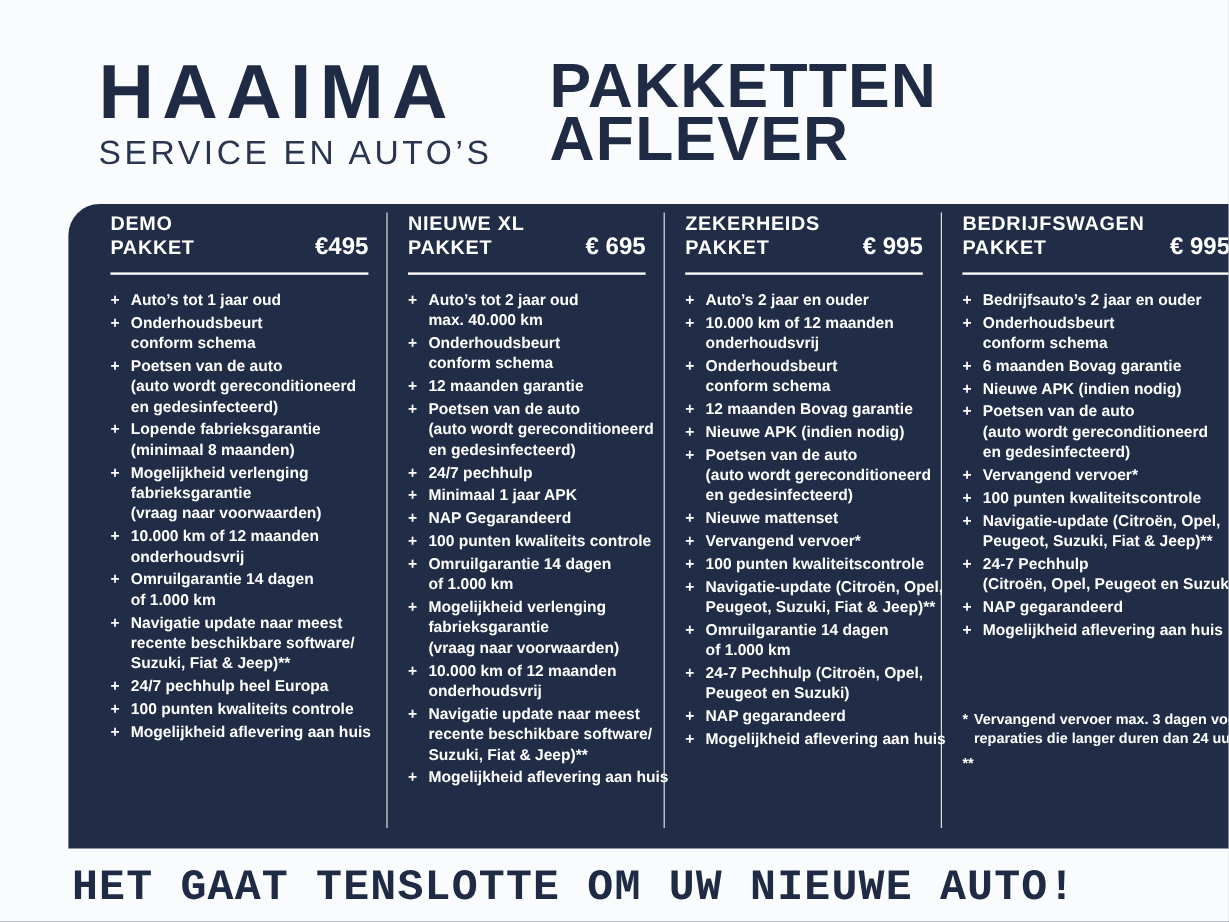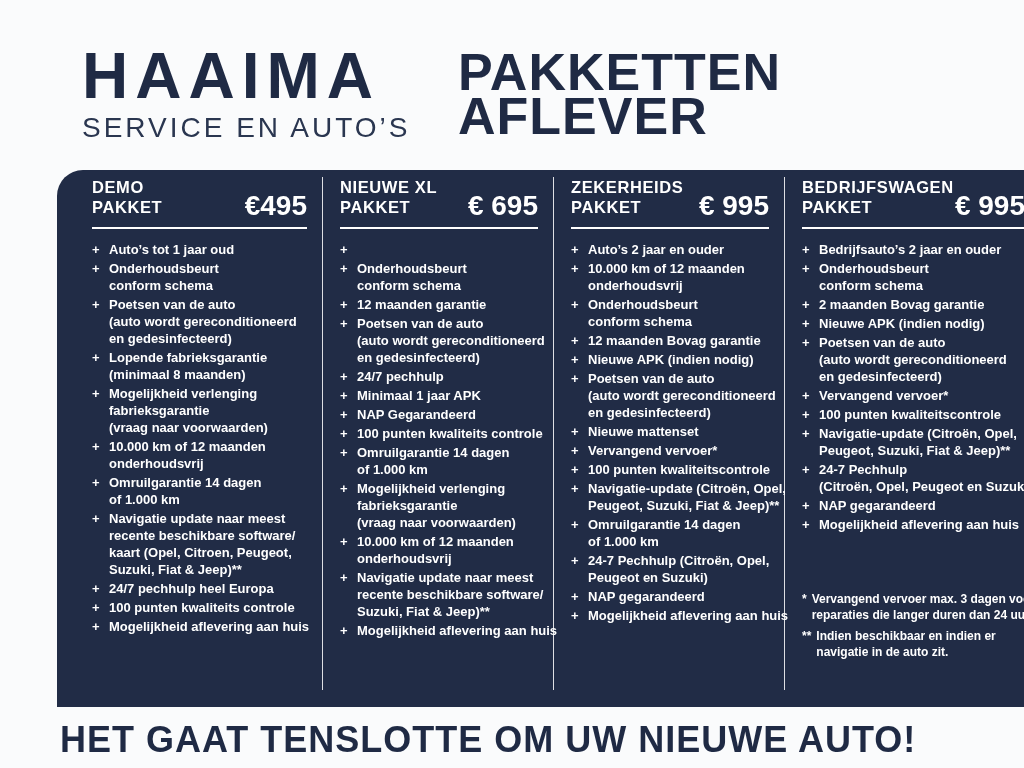--- a/index.html
+++ b/index.html
@@ -48,21 +48,21 @@
   }
   .col + .col { padding-left:17px; }
   .col:last-child { border-right:none; width:240px; padding-right:0; }
 
   .pkg-head { display:flex; justify-content:space-between; align-items:flex-end; }
   .pkg-name-line {
     font-size:16.5px; font-weight:800; letter-spacing:0.6px;
     color:#ffffff; line-height:20px; white-space:nowrap;
   }
   .pkg-price {
-    font-size:28px; font-weight:800; color:#ffffff;
+    font-size:20px; font-weight:800; color:#ffffff;
     line-height:22px; margin-left:auto; white-space:nowrap;
   }
   .pkg-rule { height:2px; background:#ffffff; margin:10px 0 12px 0; }
 
   .pkg-items { list-style:none; }
   .item {
     display:flex; margin-bottom:2px;
     font-size:13px; font-weight:700; line-height:17px; color:#ffffff;
   }
   .plus { flex:none; width:11px; margin-right:6px; }
@@ -73,21 +73,21 @@
   .footnote {
     display:flex; margin-bottom:5px;
     font-size:12px; font-weight:700; line-height:16px; color:#ffffff;
   }
   .fn-marker { flex:none; margin-right:5px; }
 
   
   .tagline {
     position:absolute; left:60px; top:719px;
     font-size:36px; font-weight:800; letter-spacing:1px;
-    color:#1f2a44; white-space:nowrap;
+    color:#1f2a44; white-space:nowrap;font-family:Liberation Mono, monospace;
   }
 </style>
 </head>
 <body>
 
 <div class="page">
 
   <div class="header">
     <div class="brand">
       <div class="brand-name">HAAIMA</div>
@@ -160,21 +160,20 @@
               <span class="item-text">
                 <span class="line">Omruilgarantie 14 dagen</span>
                 <span class="line">of 1.000 km</span>
               </span>
             </li>
             <li class="item">
               <span class="plus">+</span>
               <span class="item-text">
                 <span class="line">Navigatie update naar meest</span>
                 <span class="line">recente beschikbare software/</span>
-                <span class="line">kaart (Opel, Citroen,  Peugeot,</span>
                 <span class="line">Suzuki, Fiat &amp; Jeep)**</span>
               </span>
             </li>
             <li class="item">
               <span class="plus">+</span>
               <span class="item-text">
                 <span class="line">24/7 pechhulp heel Europa</span>
               </span>
             </li>
             <li class="item">
@@ -196,20 +195,24 @@
             <div class="pkg-name">
               <div class="pkg-name-line">NIEUWE XL</div>
               <div class="pkg-name-line">PAKKET</div>
             </div>
             <div class="pkg-price">€ 695</div>
           </div>
           <div class="pkg-rule"></div>
           <ul class="pkg-items">
             <li class="item">
               <span class="plus">+</span>
+              <span class="item-text">
+                <span class="line">Auto’s tot 2 jaar oud</span>
+                <span class="line">max. 40.000 km</span>
+              </span>
             </li>
             <li class="item">
               <span class="plus">+</span>
               <span class="item-text">
                 <span class="line">Onderhoudsbeurt</span>
                 <span class="line">conform schema</span>
               </span>
             </li>
             <li class="item">
               <span class="plus">+</span>
@@ -409,21 +412,21 @@
             <li class="item">
               <span class="plus">+</span>
               <span class="item-text">
                 <span class="line">Onderhoudsbeurt</span>
                 <span class="line">conform schema</span>
               </span>
             </li>
             <li class="item">
               <span class="plus">+</span>
               <span class="item-text">
-                <span class="line">2 maanden Bovag garantie</span>
+                <span class="line">6 maanden Bovag garantie</span>
               </span>
             </li>
             <li class="item">
               <span class="plus">+</span>
               <span class="item-text">
                 <span class="line">Nieuwe APK (indien nodig)</span>
               </span>
             </li>
             <li class="item">
               <span class="plus">+</span>
@@ -475,24 +478,20 @@
           <div class="footnotes">
             <div class="footnote">
               <span class="fn-marker">*</span>
               <span class="fn-text">
                 <span class="line">Vervangend vervoer max. 3 dagen voor</span>
                 <span class="line">reparaties die langer duren dan 24 uur</span>
               </span>
             </div>
             <div class="footnote">
               <span class="fn-marker">**</span>
-              <span class="fn-text">
-                <span class="line">Indien beschikbaar en indien er</span>
-                <span class="line">navigatie in de auto zit.</span>
-              </span>
             </div>
           </div>
         </div>
       </div>
   </div>
 
   <div class="tagline">HET GAAT TENSLOTTE OM UW NIEUWE AUTO!</div>
 
 </div>
 

